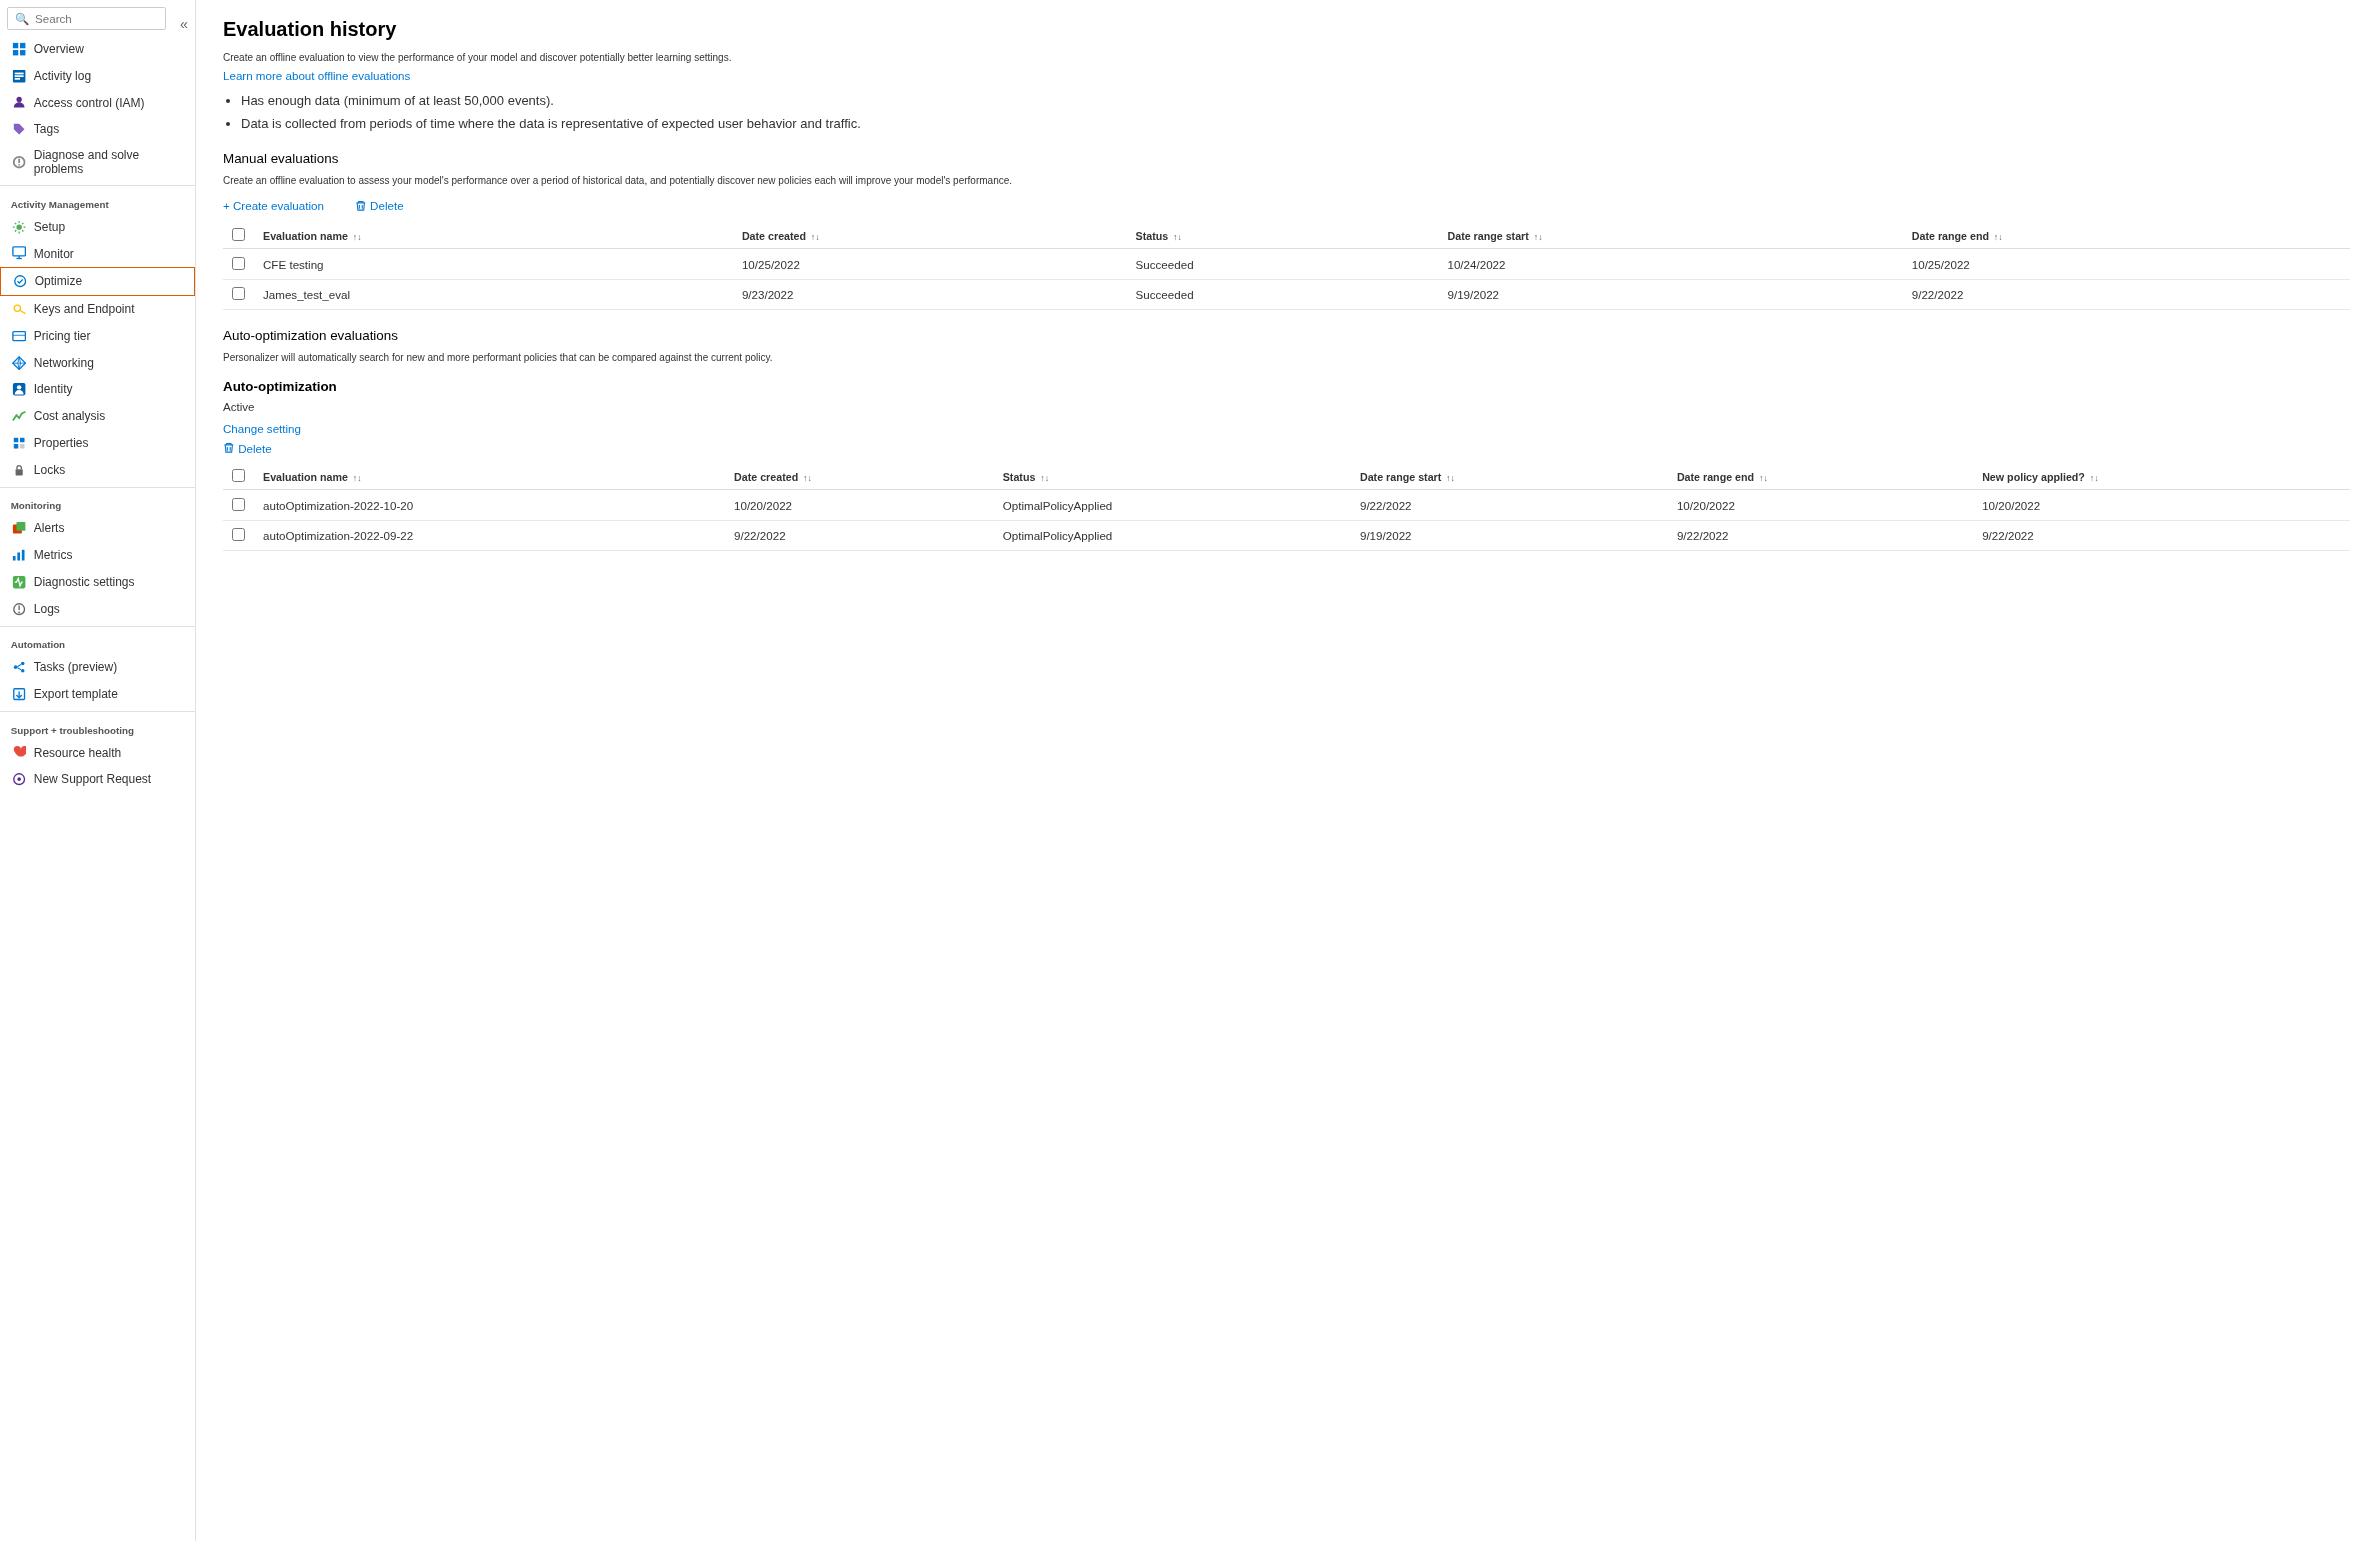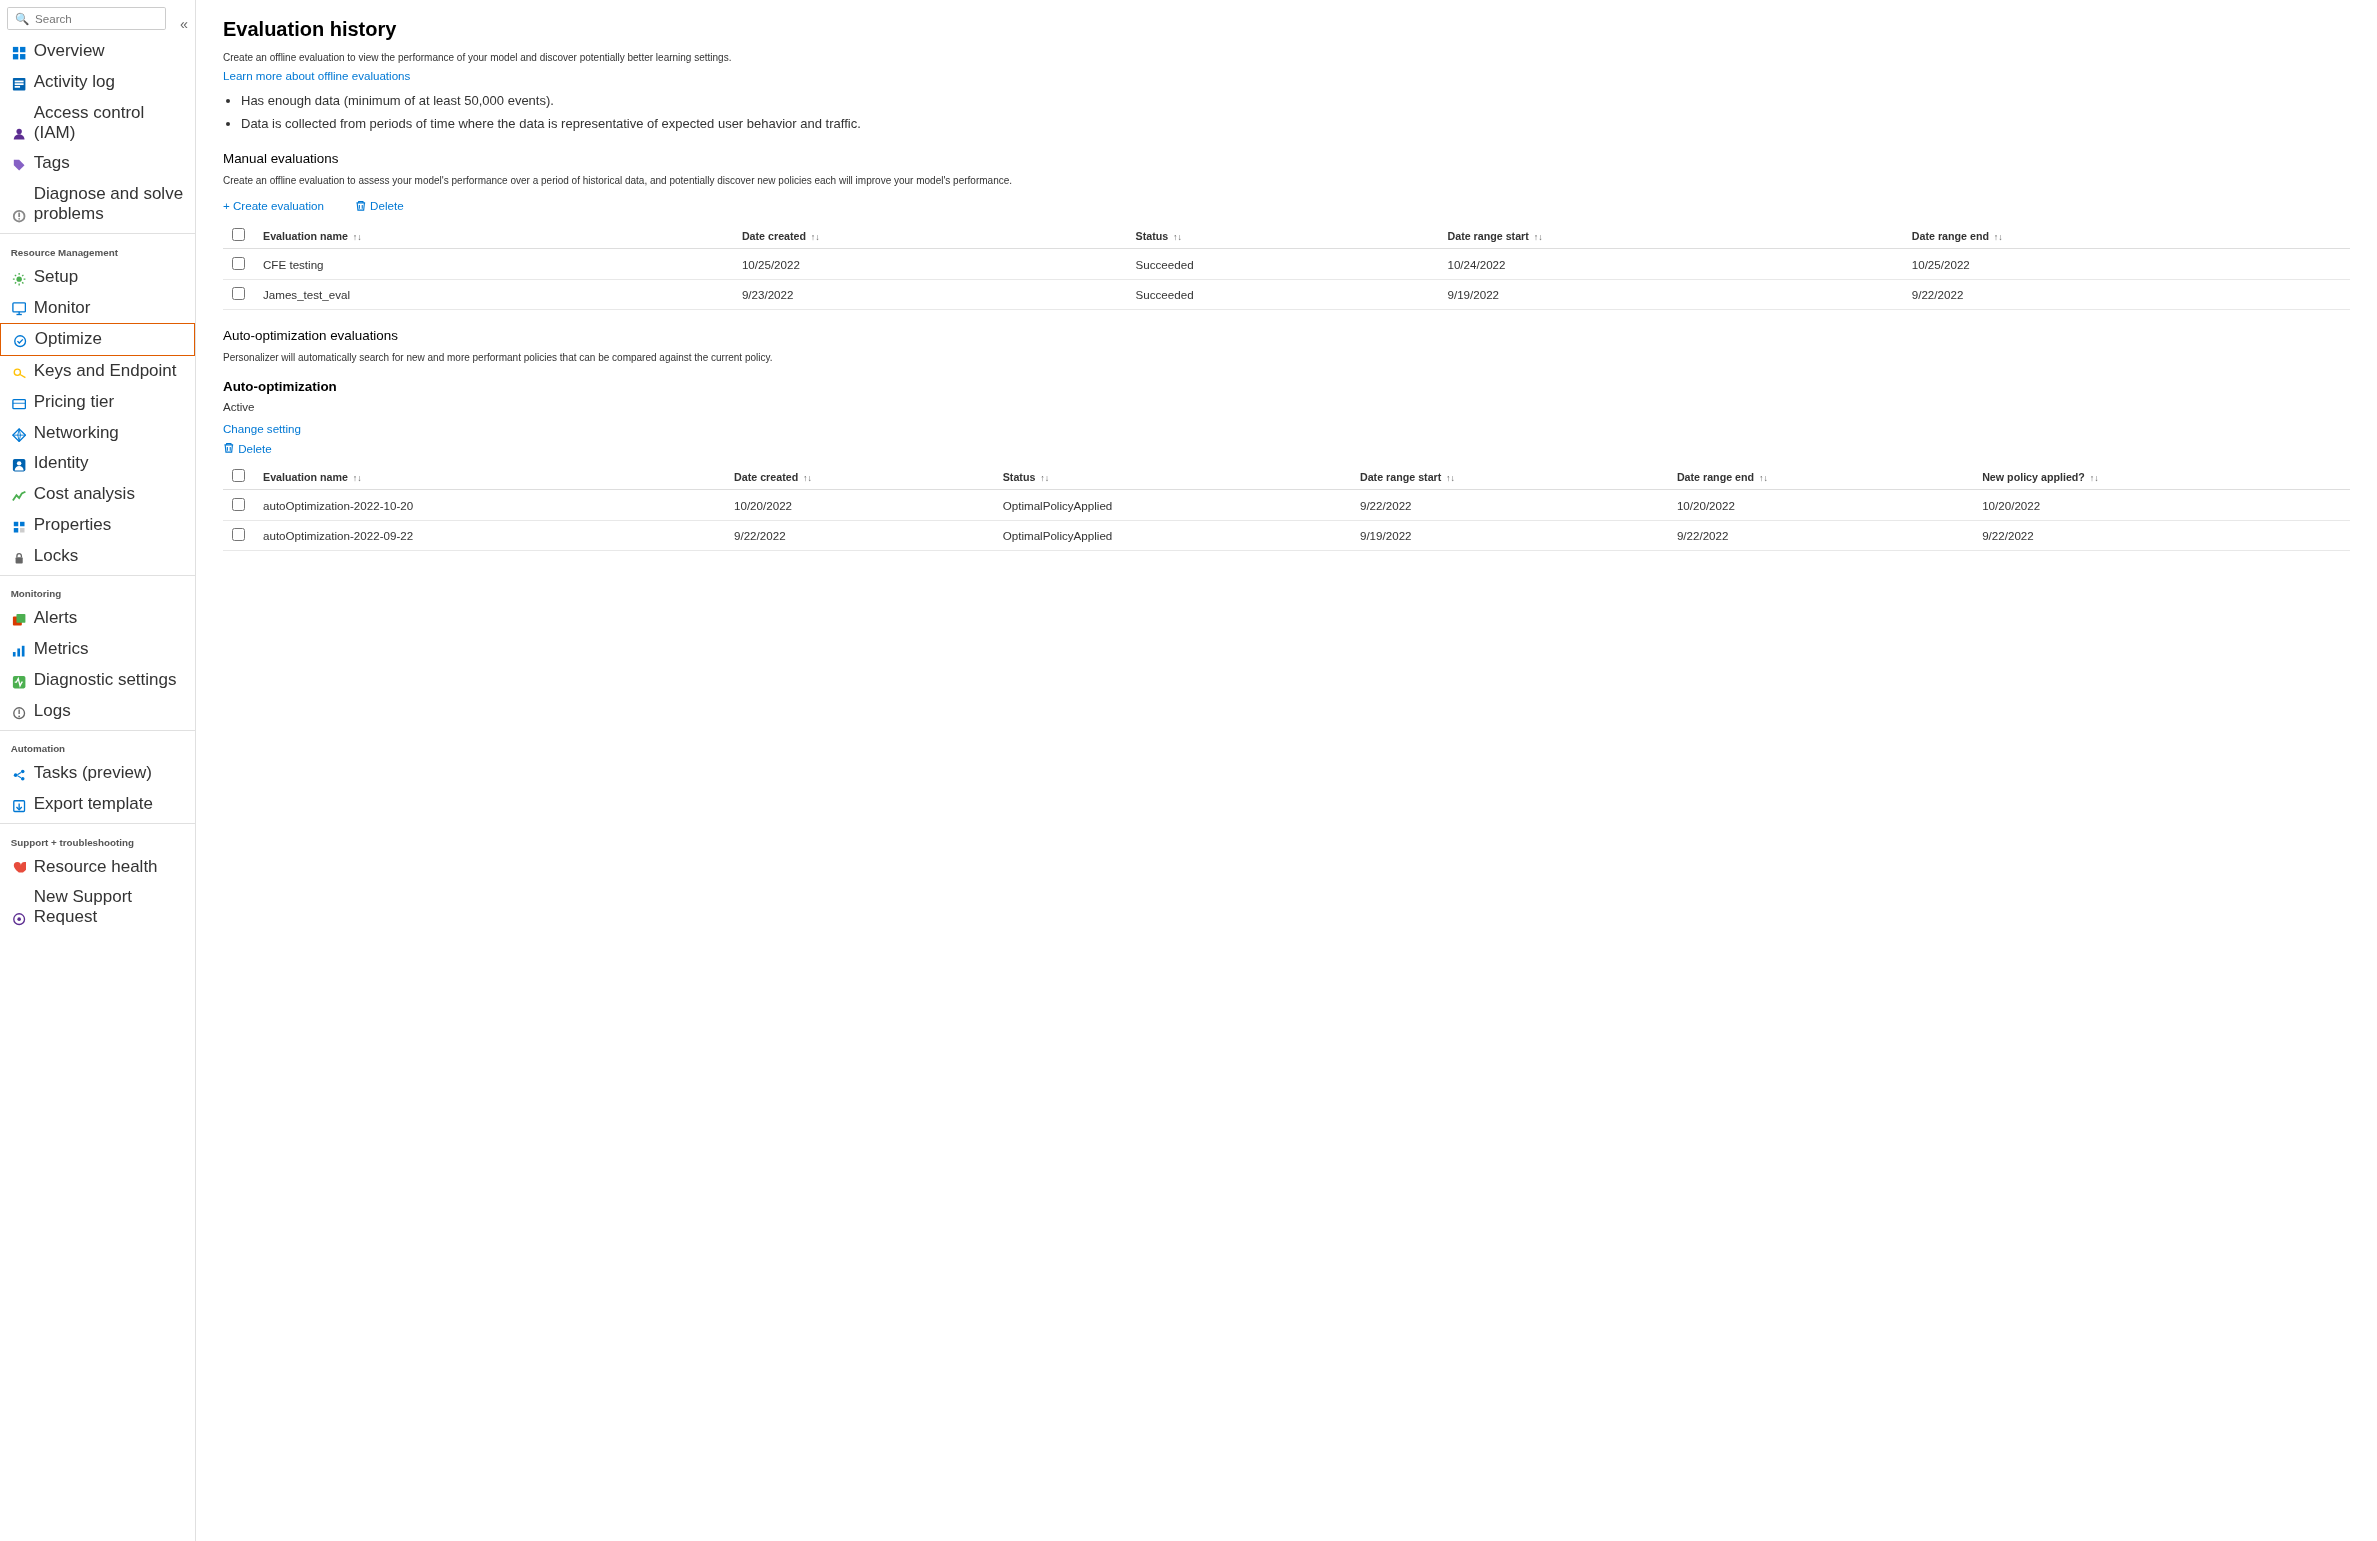--- a/index.html
+++ b/index.html
@@ -34,25 +34,25 @@
     }
     .search-icon-small { color: #666; margin-right: 5.4px; font-size: 11.6px; }
     .collapse-btn {
       border: none; background: none; cursor: pointer; color: #666; font-size: 14.3px; padding: 3.6px 7.1px;
       align-self: flex-end;
     }
     .sidebar-top-row { display: flex; align-items: center; justify-content: space-between; }
 
     .sidebar-item {
       display: flex;
-      align-items: flex-end;
+      align-items: center;
       padding: 5.4px 10.7px;
       cursor: pointer;
       color: #333;
-      font-size: 17px;
+      font-size: 12px;
       text-decoration: none;
     }
     .sidebar-item.active-outlined { border: 1.8px solid #e05c00; background: #fff; }
     .sidebar-icon { width: 16px; height: 16px; margin-right: 7.1px; display: inline-flex; align-items: center; justify-content: center; flex-shrink: 0; }
 
     .sidebar-section-header {
       padding: 9px 10.7px 3.6px 10.7px;
       font-size: 9.8px;
       font-weight: 700;
       color: #555;
@@ -165,21 +165,21 @@
       <svg width="14.3" height="14.3" viewBox="0 0 16 16">
           <circle cx="8" cy="8" r="6" fill="none" stroke="#888" stroke-width="2"></circle>
           <line x1="8" y1="4" x2="8" y2="9" stroke="#888" stroke-width="2"></line>
           <circle cx="8" cy="11" r="1" fill="#888"></circle>
         </svg>
     </span>
     <span>Diagnose and solve problems</span>
   </div>
 
   <hr class="sidebar-divider">
-  <div class="sidebar-section-header">Resource Management</div>
+  <div class="sidebar-section-header">Activity Management</div>
 
   <div class="sidebar-item">
     <span class="sidebar-icon">
       <svg width="14.3" height="14.3" viewBox="0 0 16 16">
           <circle cx="8" cy="8" r="3" fill="#4CAF50"></circle>
           <path d="M8 1v2M8 13v2M1 8h2M13 8h2M3.22 3.22l1.41 1.41M11.37 11.37l1.41 1.41M3.22 12.78l1.41-1.41M11.37 4.63l1.41-1.41" stroke="#4CAF50" stroke-width="1.5"></path>
         </svg>
     </span>
     <span>Setup</span>
   </div>

